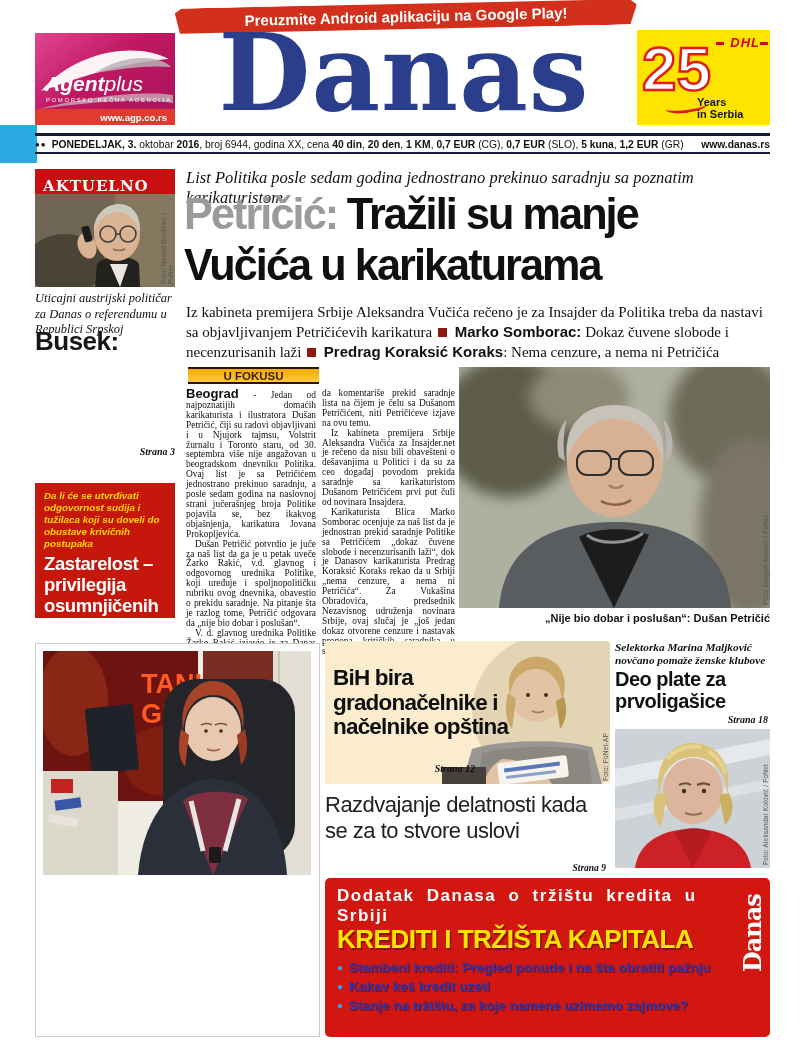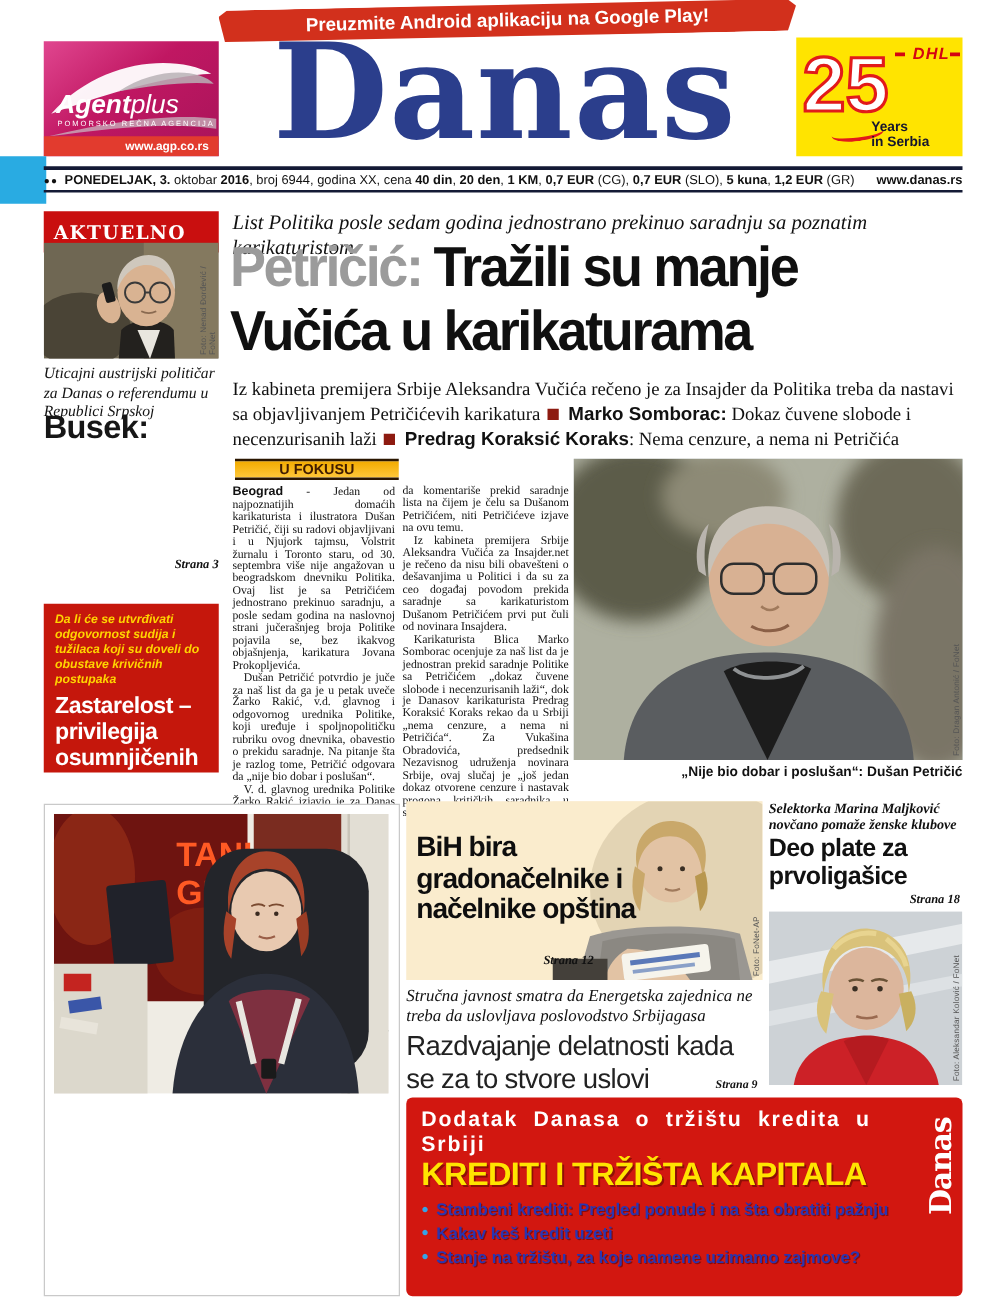--- a/index.html
+++ b/index.html
@@ -73,21 +73,21 @@
   #focus-label{left:188px;top:367px;width:131px;height:17px;
                background:linear-gradient(#f2ab00,#ffc83a);border-top:2px solid #2a1600;
                border-bottom:2px solid #2a1600;color:#401c00;font-weight:bold;font-size:11.5px;
                display:flex;align-items:center;justify-content:center;box-sizing:border-box;}
   .fcol{position:absolute;top:389px;width:133px;}
   #focus-col1{left:186px;width:130px;}
   #focus-col2{left:322px;}
   .fcol p{margin:0;font-family:"Liberation Serif",serif;font-size:9.4px;line-height:9.9px;
           text-align:justify;}
   .fcol p+p{text-indent:9px;}
-  .fcol b{font-family:"Liberation Sans",sans-serif;font-size:10px;}
+  .fcol b{font-family:"Liberation Sans",sans-serif;font-size:13px;}
   .f-sig{text-align:right;font-family:"Liberation Serif",serif;font-style:italic;
          font-weight:bold;font-size:10px;margin-top:1px;}
   .f-page{text-align:right;font-family:"Liberation Serif",serif;font-style:italic;
           font-weight:bold;font-size:9.5px;}
 
   #main-photo{left:459px;top:367px;width:311px;height:241px;overflow:hidden;background:#9aa59b;}
   #main-caption{left:459px;top:612px;width:311px;text-align:right;font-weight:bold;font-size:11px;}
 
   
   #talbot-frame{left:35px;top:643px;width:285px;height:394px;border:1.5px solid #c9c9c9;
@@ -329,21 +329,20 @@
       <rect x="64" y="132" width="50" height="3" fill="#8aa0c8" transform="rotate(-7 89 133)"></rect>
       <rect x="0" y="126" width="44" height="17" fill="#44403a"></rect>
     </svg>
     <span class="vcred">Foto: FoNet-AP</span>
   </div>
   <div class="bih-title">BiH bira gradonačelnike i načelnike opština</div>
   <div class="bih-page">Strana 12</div>
 </div>
 
 <div class="abs" id="energetika">
-  <div class="en-kicker">Stručna javnost smatra da Energetska zajednica ne treba da uslovljava poslovodstvo Srbijagasa</div>
   <div class="en-title">Razdvajanje delatnosti kada se za to stvore uslovi</div>
   <div class="en-page">Strana 9</div>
 </div>
 
 <div class="abs" id="maljkovic">
   <div class="mk-kicker">Selektorka Marina Maljković novčano pomaže ženske klubove</div>
   <div class="mk-title">Deo plate za prvoligašice</div>
   <div class="mk-page">Strana 18</div>
   <div id="mk-photo">
     <svg viewBox="0 0 155 139" width="155" height="139">

